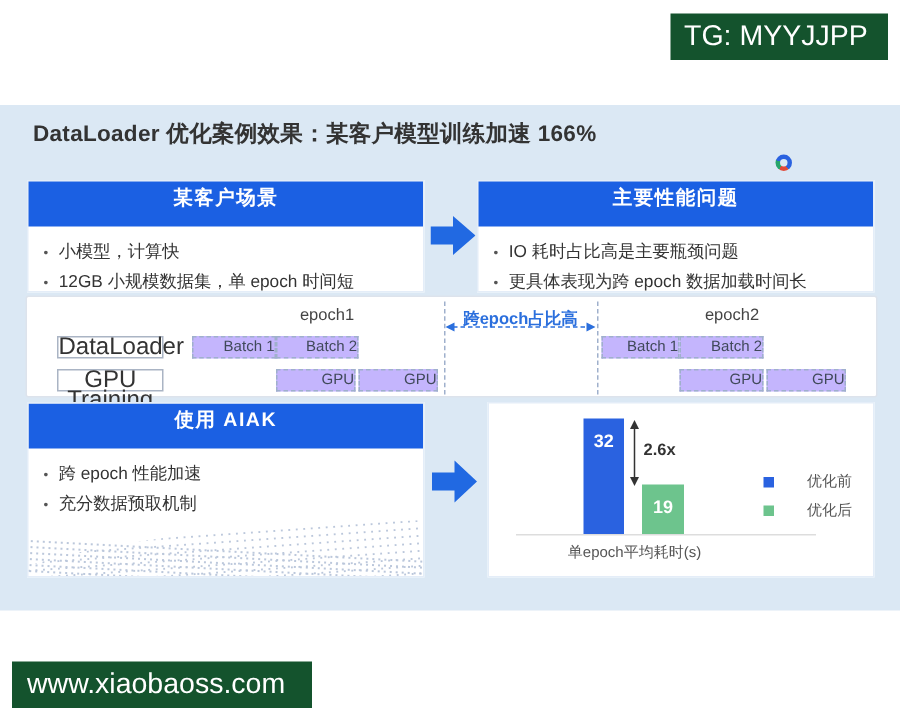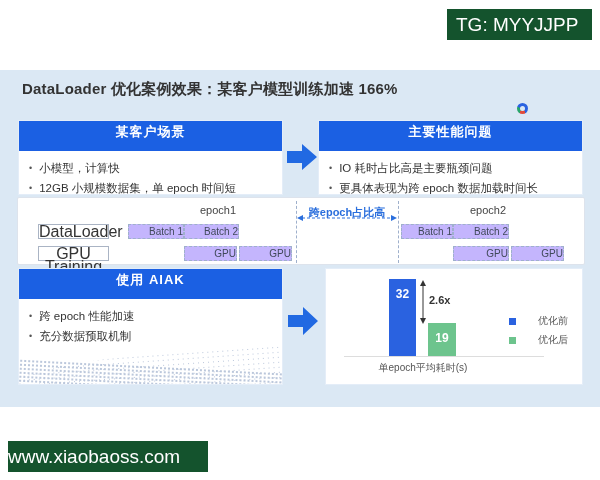--- a/index.html
+++ b/index.html
@@ -6,21 +6,21 @@
   html,body { width:600px; height:480px; }
   body {
     position:relative; width:600px; height:480px; background:#ffffff;
     font-family:"Liberation Sans","DejaVu Sans",sans-serif; overflow:hidden;
   }
   .abs { position:absolute; }
 
   
   .wm { background:#14532d; color:#ffffff; font-size:19px; line-height:31px; height:31px; }
   .wm-top { left:447px; top:9px; width:145px; padding-left:9px; }
-  .wm-bottom { left:8px; top:441px; width:200px; }
+  .wm-bottom { left:8px; top:441px; width:200px; padding-left:10px; }
 
   
   .slide { left:0; top:70px; width:600px; height:337px; background:#dbe8f4; }
 
   .slide-title { left:22px; top:10px; font-size:15px; font-weight:600; color:#333; letter-spacing:.2px; }
 
   .logo { left:517px; top:12px; display:flex; align-items:center; gap:4px; }
   .logo-icon { width:11px; height:11px; border-radius:50%;
     background:conic-gradient(#2a62e0 0 40%, #e04a3a 40% 60%, #28a56b 60% 80%, #2a62e0 80% 100%);
     position:relative; }

